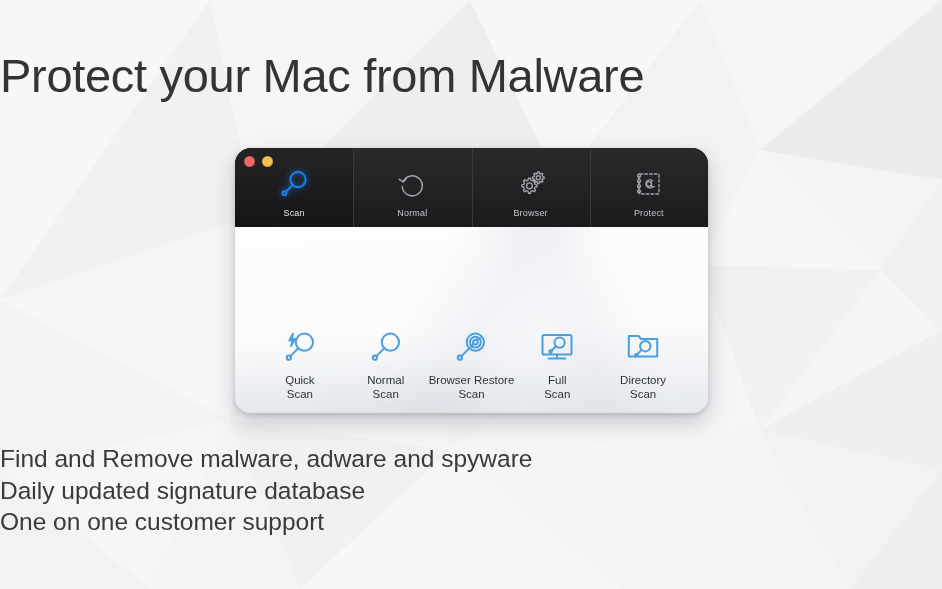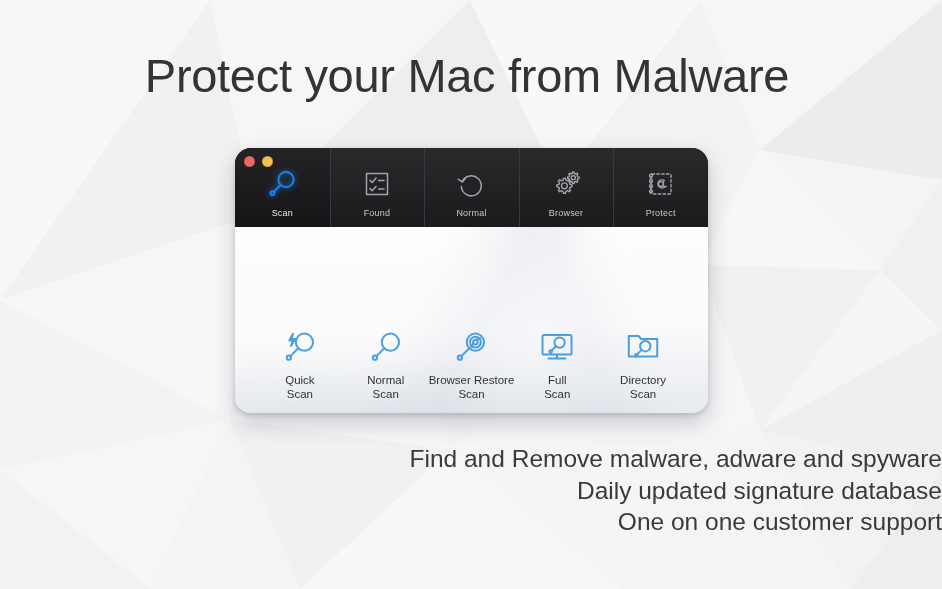--- a/index.html
+++ b/index.html
@@ -23,21 +23,21 @@
     height: 589px;
     z-index: 0;
   }
 
   
   .headline {
     position: absolute;
     top: 48px;
     left: 0;
     width: 934px;
-    text-align: center;
+    text-align: left;
     font-size: 47px;
     font-weight: 400;
     color: #343434;
     letter-spacing: -0.3px;
     z-index: 3;
     white-space: nowrap;
   }
 
   
   .app-window {
@@ -161,21 +161,21 @@
     text-align: center;
     white-space: nowrap;
   }
 
   
   .features {
     position: absolute;
     left: 0;
     top: 443px;
     width: 942px;
-    text-align: right;
+    text-align: left;
     z-index: 3;
   }
   .features .feature-line {
     font-size: 24.5px;
     line-height: 31.5px;
     color: #3a3a3a;
     font-weight: 400;
     white-space: nowrap;
   }
 </style>
@@ -237,34 +237,20 @@
           <g fill="none" stroke="#1b7fe8" stroke-width="2.1" stroke-linecap="round" stroke-linejoin="round" style="filter: drop-shadow(0 0 3px rgba(30,130,240,.85));">
             <circle cx="21" cy="12.5" r="7.6"></circle>
             <path d="M15.6 18.1 L8.6 25.1"></path>
             <circle cx="7.4" cy="26.3" r="1.9"></circle>
           </g>
         </svg>
       </div>
       <div class="tab-label">Scan</div>
     </div>
 
-    <div class="tab">
-      <div class="tab-icon">
-        <svg width="30" height="30" viewBox="0 0 30 30" aria-hidden="true">
-          <g fill="none" stroke="#a3a3a8" stroke-width="1.5" stroke-linecap="round" stroke-linejoin="round">
-            <rect x="4.5" y="4.5" width="21" height="21"></rect>
-            <path d="M8 11.2 L10.2 13.4 L14 9"></path>
-            <path d="M16.5 11.6 L22 11.6"></path>
-            <path d="M8 19.6 L10.2 21.8 L14 17.4"></path>
-            <path d="M16.5 20 L22 20"></path>
-          </g>
-        </svg>
-      </div>
-      <div class="tab-label">Found</div>
-    </div>
 
     <div class="tab">
       <div class="tab-icon">
         <svg width="30" height="30" viewBox="0 0 30 30" aria-hidden="true">
           <g fill="none" stroke="#a3a3a8" stroke-width="1.5" stroke-linecap="round" stroke-linejoin="round">
             <path d="M6.2 12.6 A10 10 0 1 1 5.3 17.5"></path>
             <path d="M2.3 10.4 L6.2 12.9 L9.4 9.4"></path>
           </g>
         </svg>
       </div>

